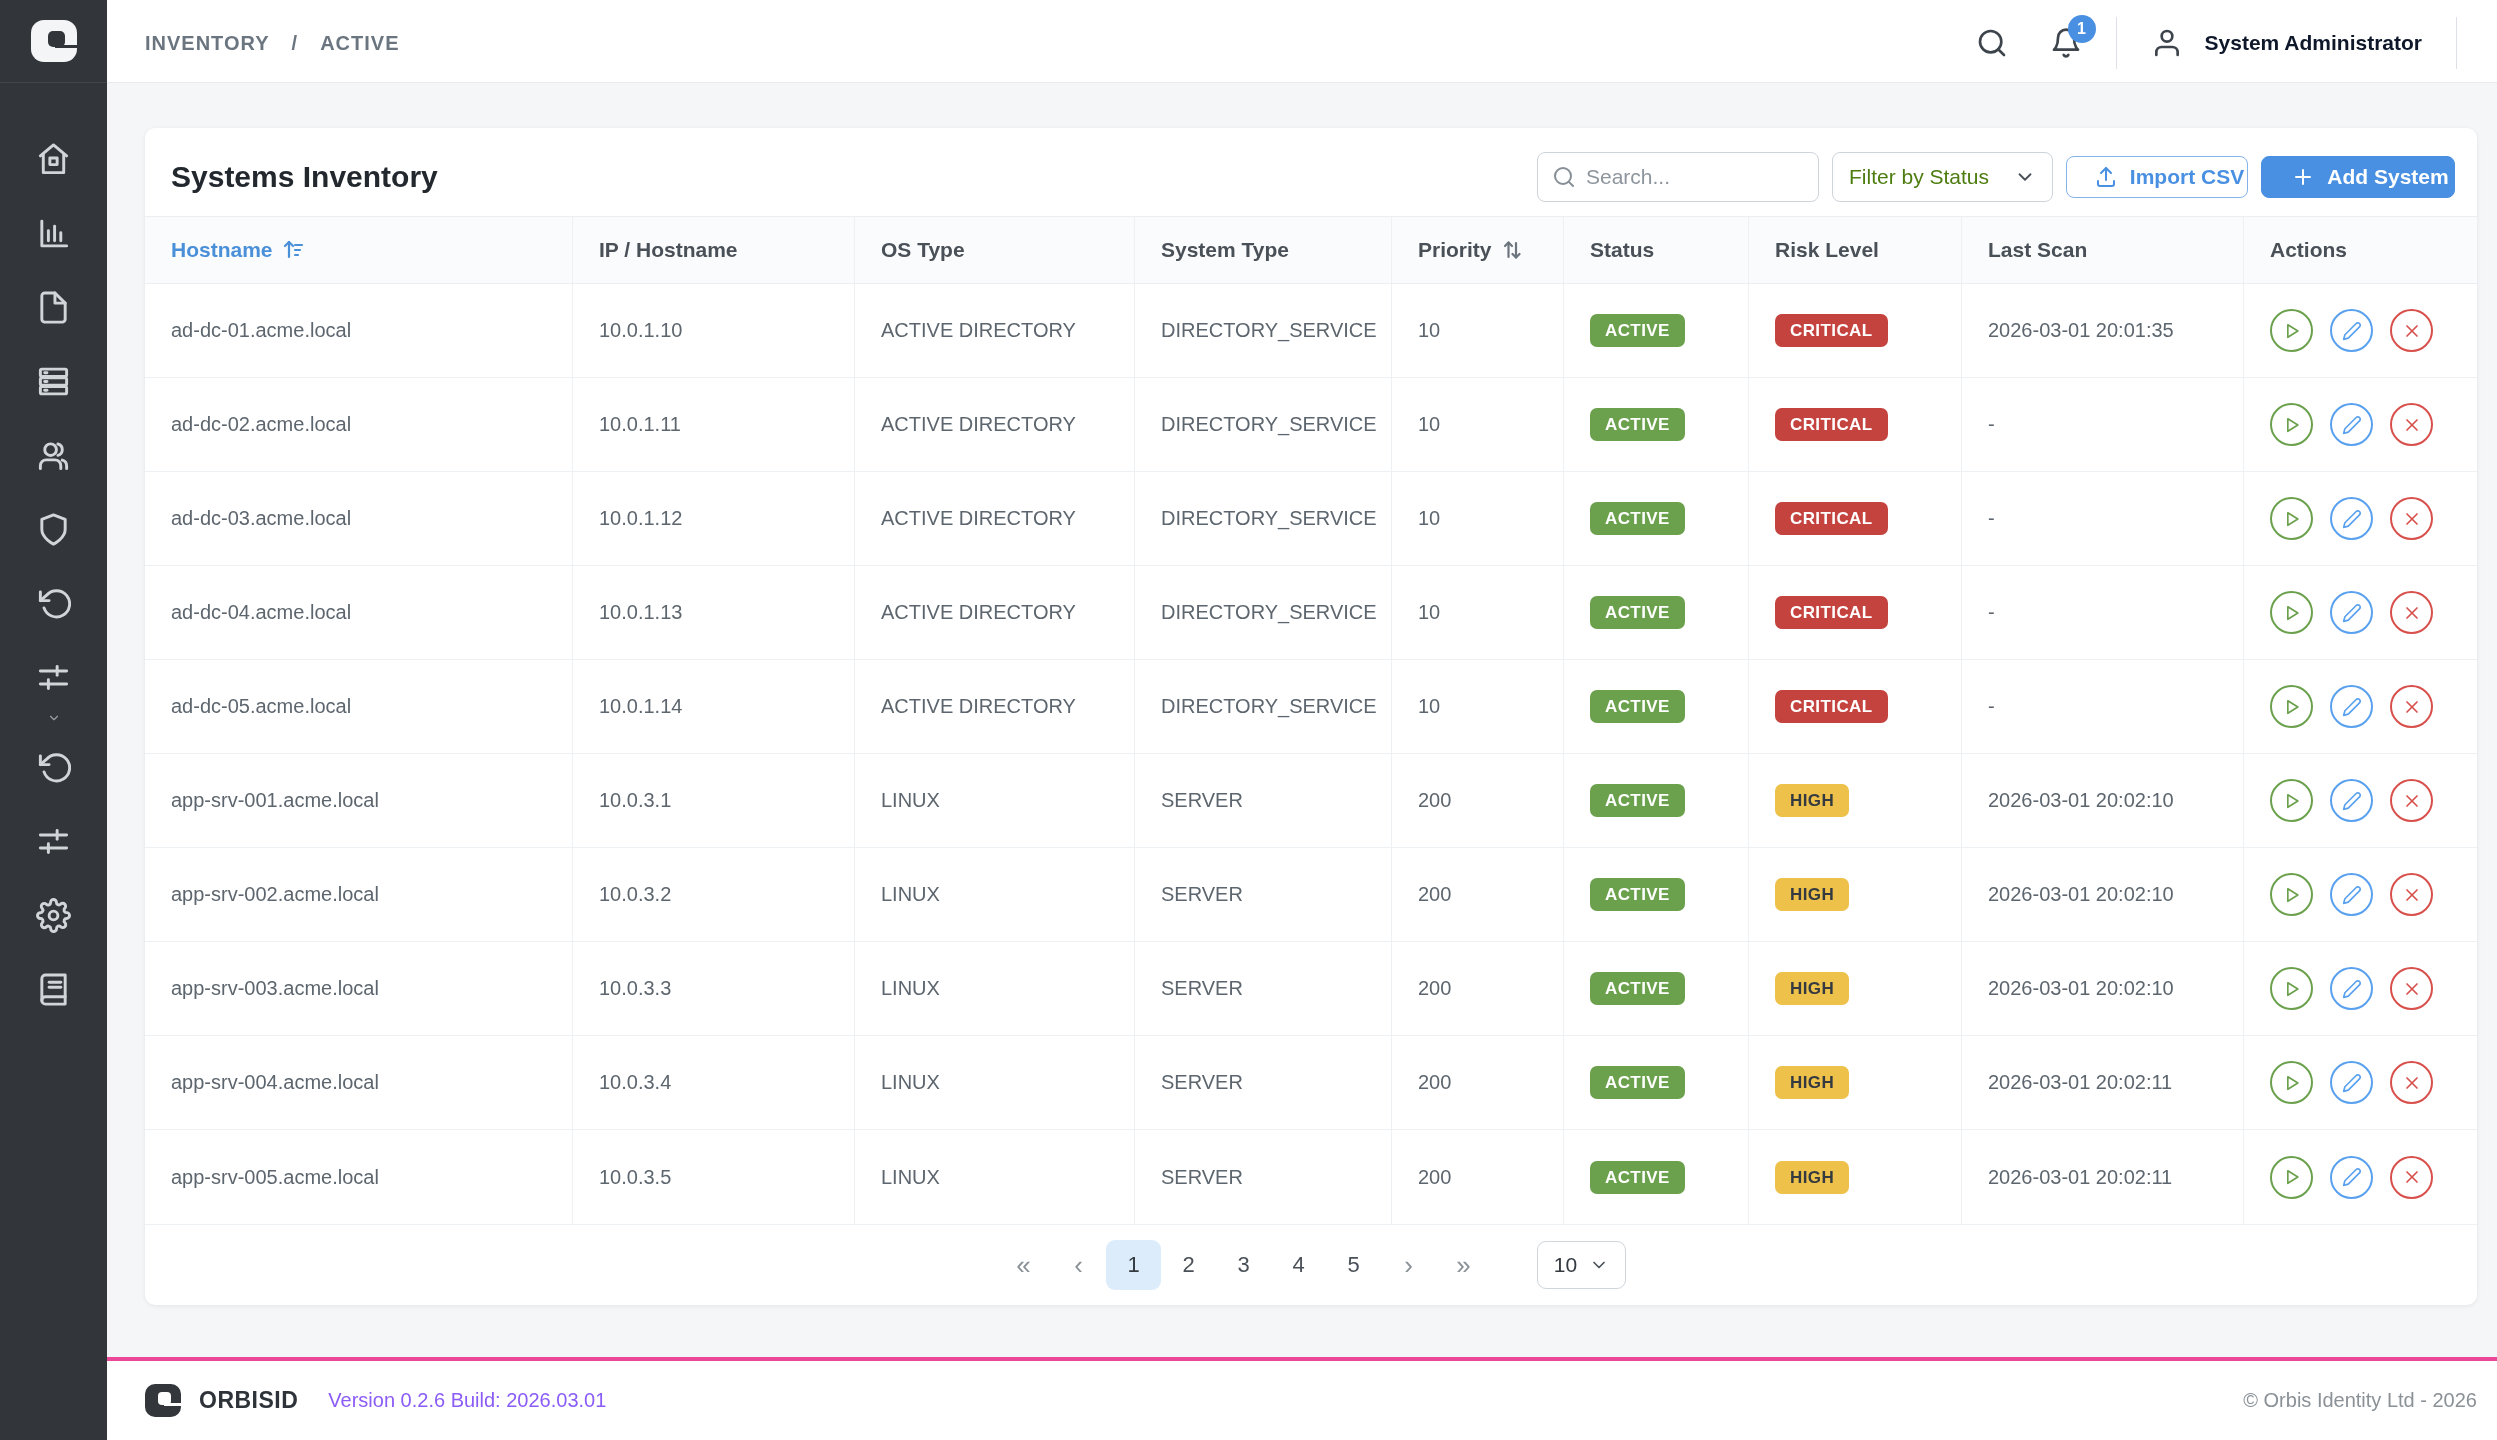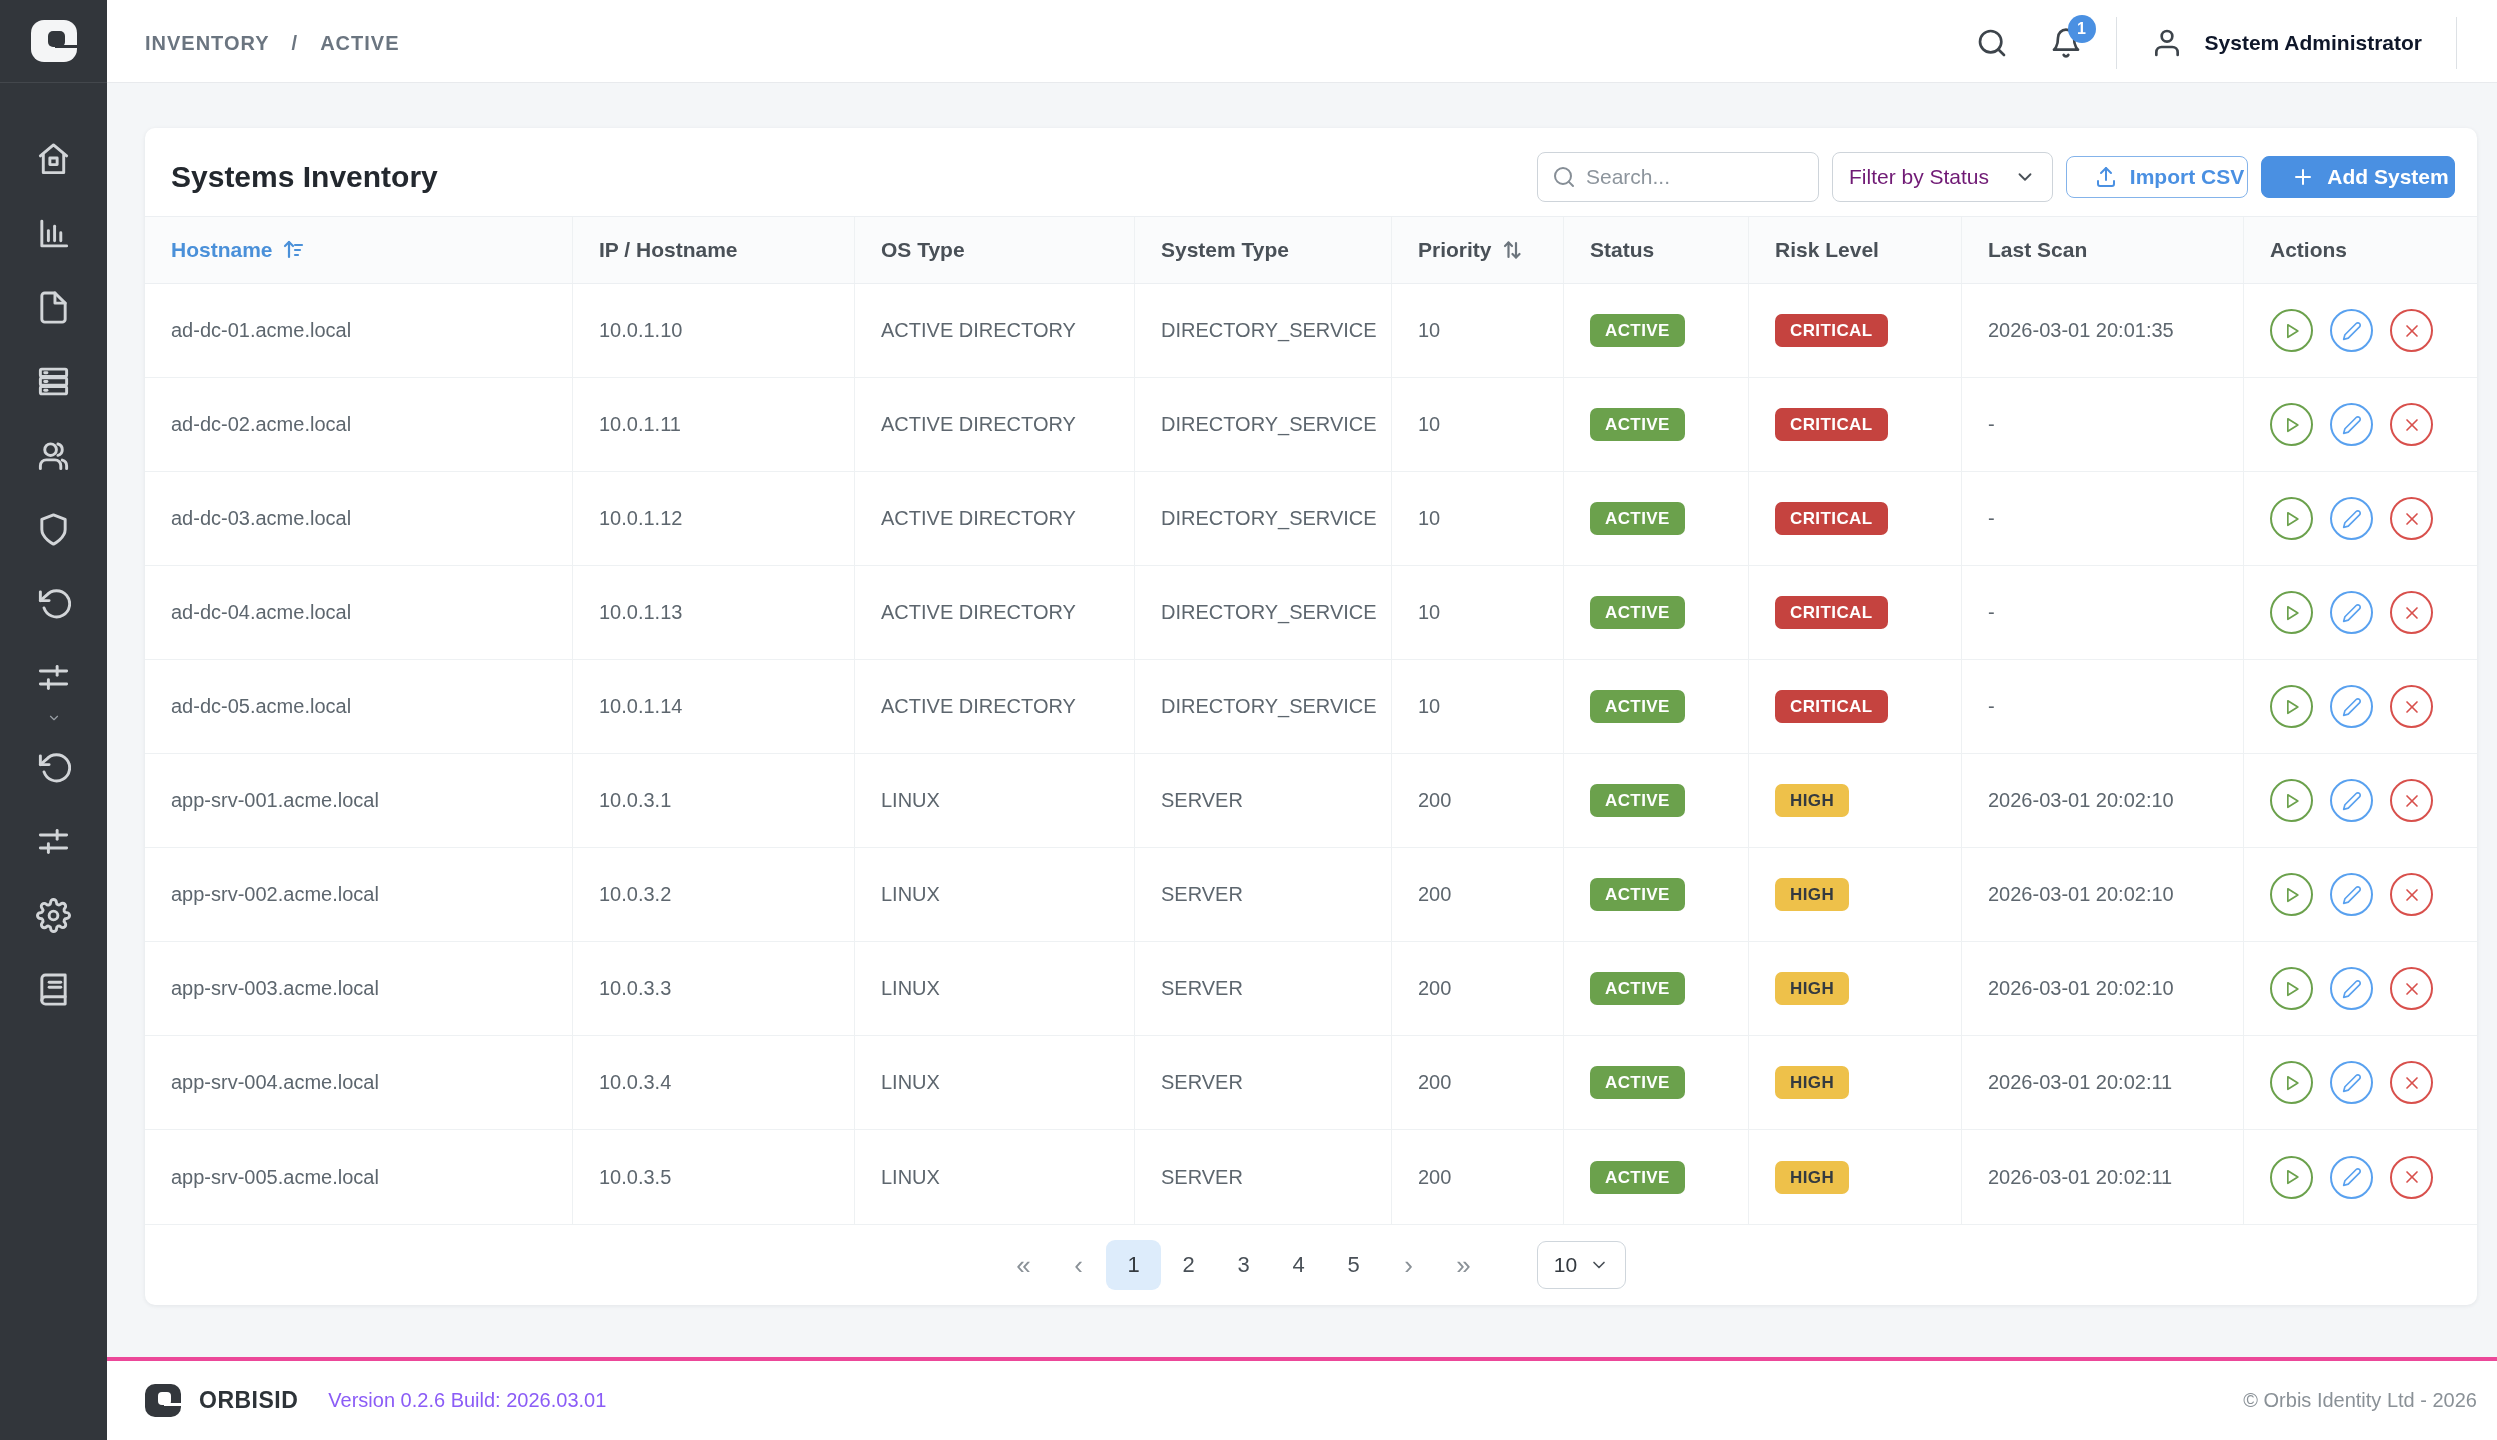--- a/index.html
+++ b/index.html
@@ -36,21 +36,21 @@
   
   .main { position:absolute; left:107px; right:0; top:83px; bottom:83px; background:#f4f6f8; }
   .card { position:absolute; left:38px; top:45px; width:2332px; height:1177px; background:#fff; border-radius:10px; box-shadow:0 1px 4px rgba(30,40,50,.08); display:flex; flex-direction:column; }
   .card-header { height:88px; display:flex; align-items:center; padding:10px 22px 0 26px; }
   .page-title { font-size:30px; font-weight:600; color:#23282e; }
   .controls { margin-left:auto; display:flex; align-items:center; gap:13px; }
   .search-box { width:282px; height:50px; border:1px solid #ced4da; border-radius:8px; display:flex; align-items:center; padding:0 14px; gap:10px; color:#868e96; background:#fff; }
   .search-box svg { width:24px; height:24px; flex:none; }
   .search-box input { border:none; outline:none; width:100%; font-size:21px; font-family:"Liberation Sans", sans-serif; color:#495057; background:transparent; }
   .search-box input::placeholder { color:#8d959d; }
-  .filter-select { width:221px; height:50px; border:1px solid #ced4da; border-radius:8px; display:flex; align-items:center; justify-content:space-between; padding:0 16px; font-size:21px; color:#701a75; cursor:pointer; background:#fff; }
+  .filter-select { width:221px; height:50px; border:1px solid #ced4da; border-radius:8px; display:flex; align-items:center; justify-content:space-between; padding:0 16px; font-size:21px; color:#4d7c0f; cursor:pointer; background:#fff; }
   .filter-select svg { width:22px; height:22px; color:#495057; }
   .btn { height:42px; border-radius:8px; display:flex; align-items:center; justify-content:center; gap:12px; font-size:21px; font-weight:600; cursor:pointer; font-family:"Liberation Sans", sans-serif;padding-left:24px; }
   .btn svg { width:24px; height:24px; }
   .btn-outline { width:182px; background:#fff; border:1px solid #84b3ea; color:#4a90e2; }
   .btn-primary { width:194px; background:#4a90e2; border:1px solid #4a90e2; color:#fff; }
 
   
   .tbl { width:100%; }
   .trow { display:grid; grid-template-columns:428px 282px 280px 257px 172px 185px 213px 282px 233px; align-items:stretch; }
   .thead { height:68px; background:#fafbfc; border-top:1px solid #eceff2; border-bottom:1px solid #eceff2; }

